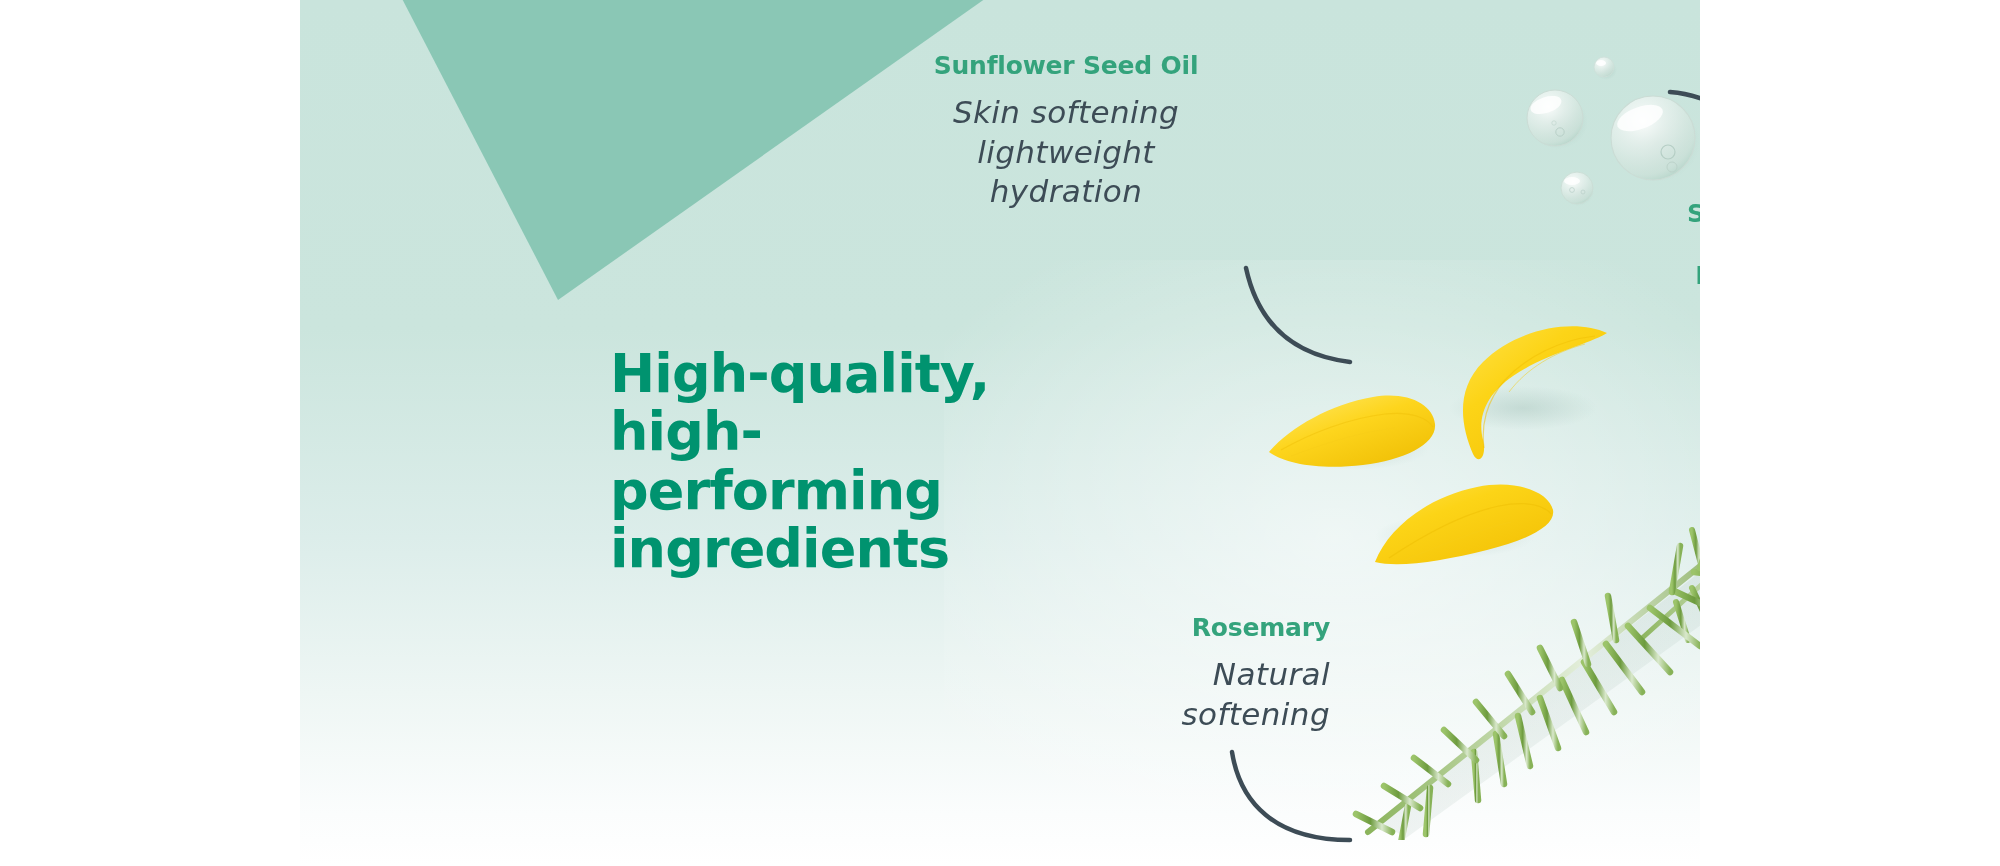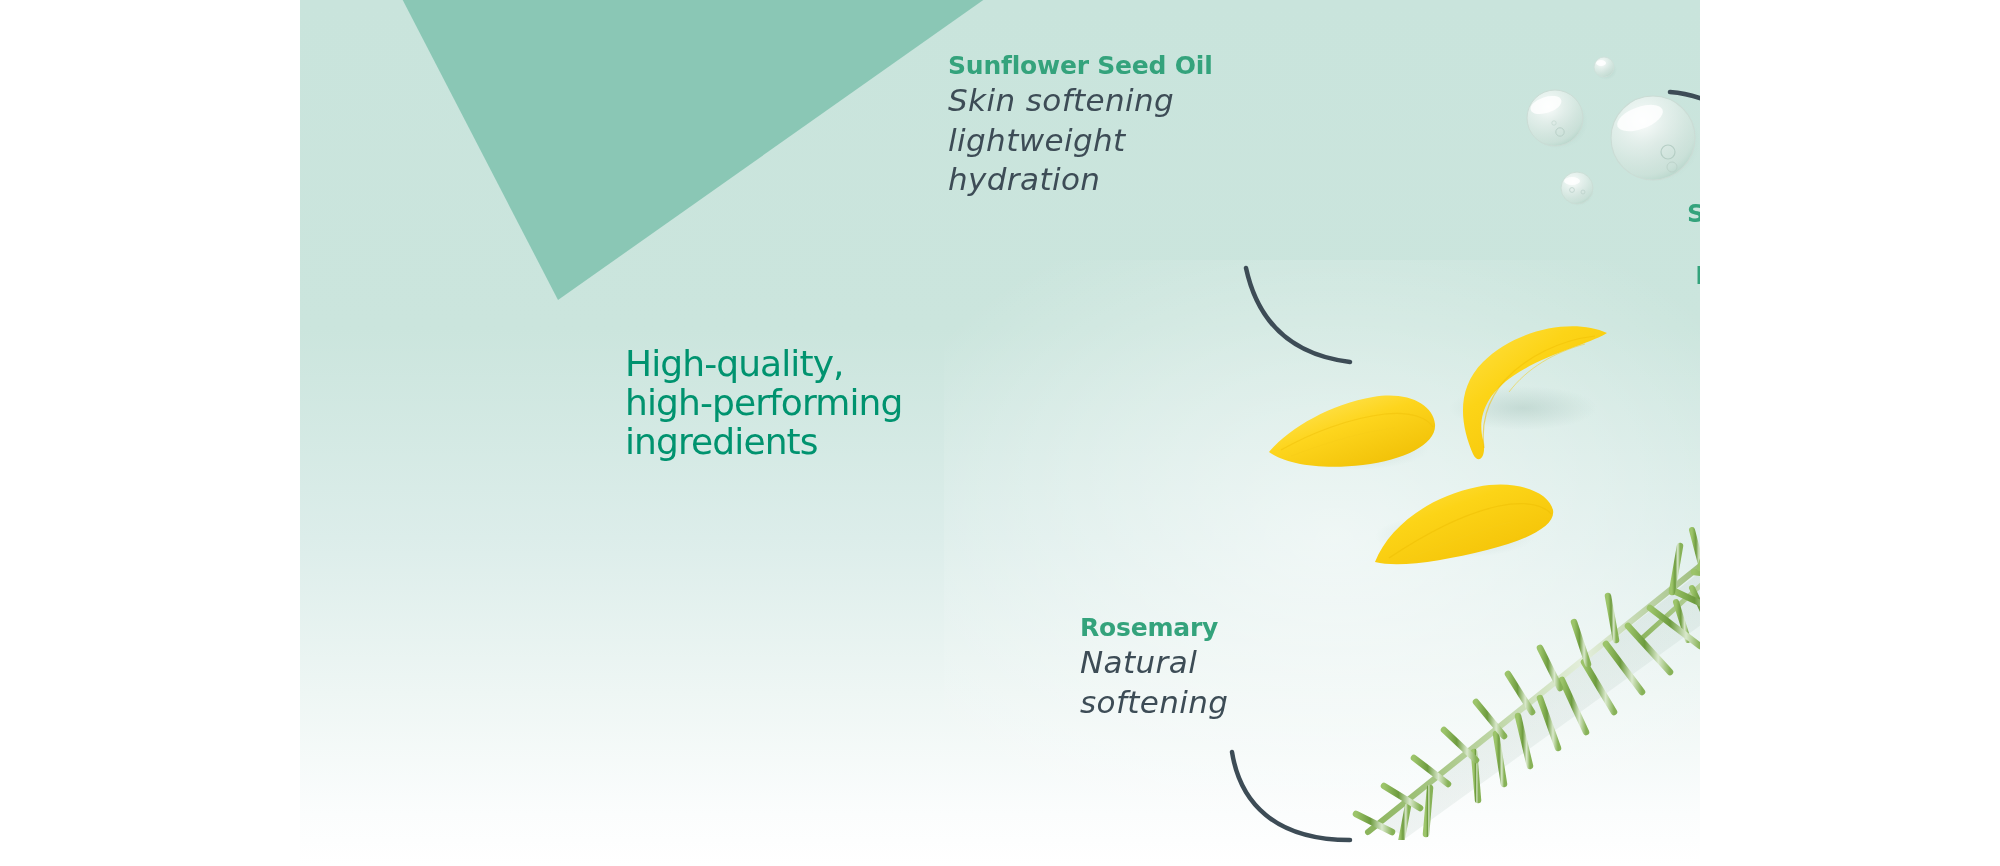--- a/index.html
+++ b/index.html
@@ -57,27 +57,27 @@
     position: absolute;
     left: 0; top: 0;
     width: 1400px;
     height: 300px;
     pointer-events: none;
   }
 
   
   .headline {
     position: absolute;
-    left: 325px;
+    left: 310px;
     top: 345px;
     width: 470px;
     color: #00936f;
     font-family: "DejaVu Sans", sans-serif;
-    font-weight: 400;
-    font-size: 36px;
+    font-weight: 700;
+    font-size: 54px;
     line-height: 1.08;
     letter-spacing: -0.9px;
     white-space: pre-line;
   }
 
   .callout { position: absolute; }
 
   .callout .c-title {
     color: #34a37c;
     font-family: "DejaVu Sans", sans-serif;
@@ -90,27 +90,27 @@
 
   .callout .c-desc {
     color: #3d4c56;
     font-family: "DejaVu Sans", sans-serif;
     font-style: italic;
     font-weight: 400;
     font-size: 31px;
     line-height: 1.28;
     letter-spacing: 0.4px;
     white-space: pre-line;
-    margin-top: 0;
-  }
-
-  
-  #callout-sunflower { left: 648px; top: 50px; width: 300px; }
+    margin-top: 12px;
+  }
+
+  
+  #callout-sunflower { left: 616px; top: 50px; width: 300px; text-align: center; }
   #callout-acids     { left: 1368px; top: 198px; width: 260px; text-align: center; }
-  #callout-rosemary  { left: 780px; top: 612px; width: 250px; text-align: left; }
+  #callout-rosemary  { left: 780px; top: 612px; width: 250px; text-align: right; }
 
   
   .connector { position: absolute; pointer-events: none; }
   #conn-sunflower { left: 930px; top: 258px; width: 140px; height: 120px; }
   #conn-acids     { left: 1360px; top: 70px;  width: 150px; height: 130px; }
   #conn-rosemary  { left: 920px; top: 740px;  width: 160px; height: 120px; }
 
   
   .art { position: absolute; pointer-events: none; }
   #art-droplets { left: 1180px; top: 20px;  width: 240px; height: 200px; }

